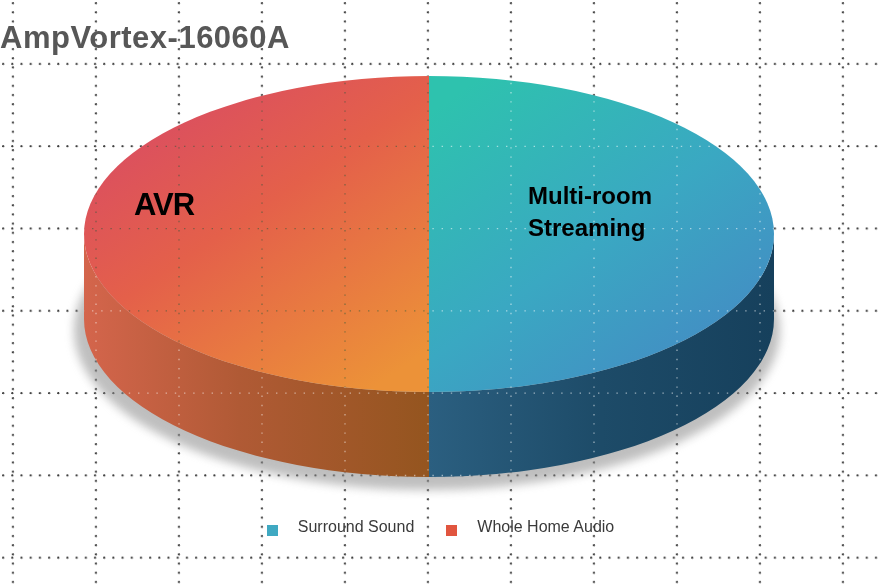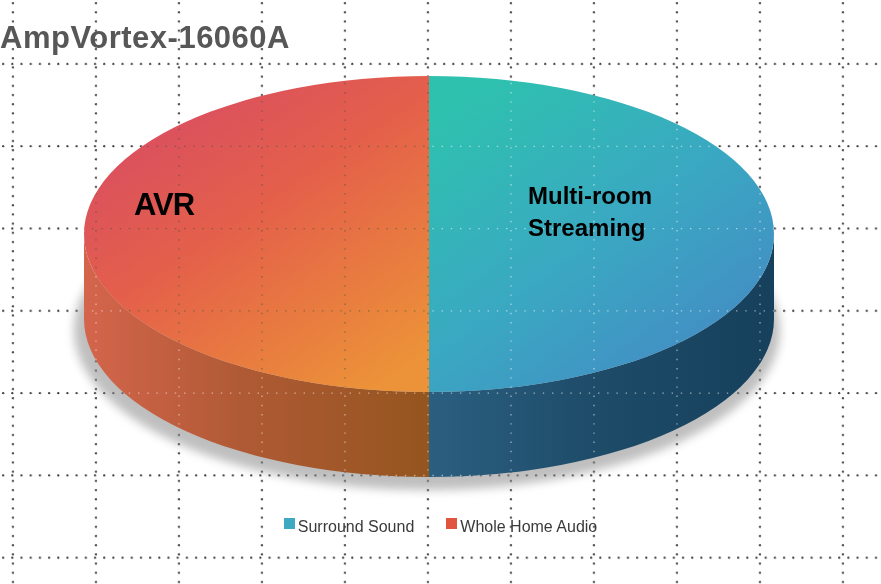--- a/index.html
+++ b/index.html
@@ -30,21 +30,21 @@
   .label-multi {
     position: absolute; left: 492px; top: 180px;
     font-size: 24px; font-weight: bold; color: #000;
     line-height: 32px;
     margin-left: 36px;
   }
   .legend {
     position: absolute; top: 518px; left: 0; width: 100%;
     display: flex; justify-content: center; align-items: center; gap: 32px;
   }
-  .legend-item { display: flex; align-items: flex-start; gap: 3px; cursor: default; }
+  .legend-item { display: flex; align-items: flex-end; gap: 20px; cursor: default; }
   .legend-label { font-size: 16px; color: #3a3a3a; }
 </style>
 </head>
 <body>
 
 <div class="chart-root">
 
   <svg class="pie-svg" width="881" height="584" viewBox="0 0 881 584">
     <defs>
       <filter id="softBlur" x="-10%" y="-10%" width="120%" height="120%">

